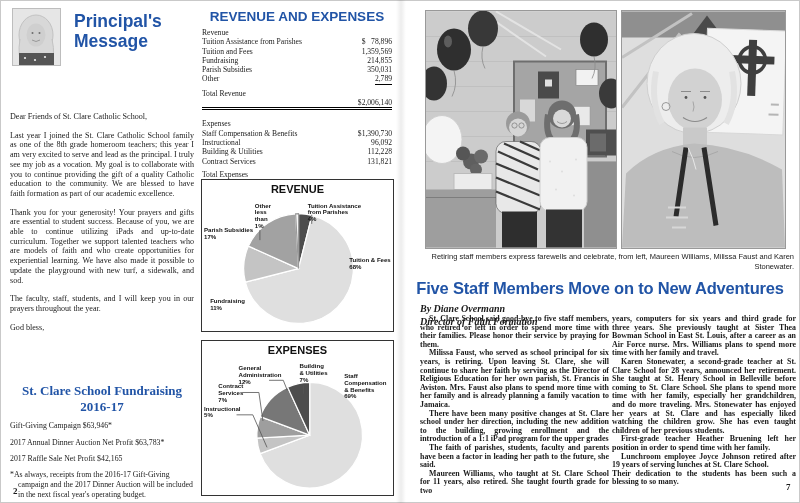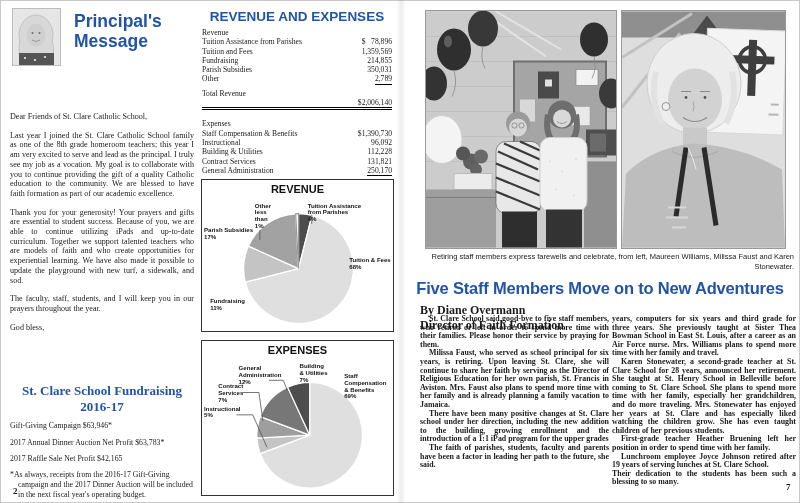--- a/index.html
+++ b/index.html
@@ -50,21 +50,21 @@
 
   
   .photo{position:absolute;top:10px;border:1px solid #999;background:#d6d6d6;}
   .photo1{left:425px;width:190px;height:237px;}
   .photo2{left:621px;width:163px;height:237px;}
   .caption{position:absolute;left:412px;top:252px;width:382px;text-align:right;
            font-family:"Liberation Sans",sans-serif;font-size:7.5px;line-height:1.32;color:#222;}
   .headline{position:absolute;left:402px;top:279px;width:396px;text-align:center;
             font-family:"Liberation Sans",sans-serif;font-weight:bold;font-size:16.5px;
             letter-spacing:-0.2px;color:var(--accent,#2154a6);}
-  .byline{position:absolute;left:420px;top:303px;font-size:12px;
+  .byline{position:absolute;left:420px;top:303px;font-size:10px;font-style:italic;
           font-weight:bold;line-height:1.25;}
   .col{position:absolute;top:315px;font-size:7.9px;line-height:8.6px;text-align:justify;}
   .col1{left:420px;width:189px;}
   .col2{left:612px;width:184px;}
   .col p{margin:0;font-weight:bold;}
   .col p.ind{text-indent:9px;}
 </style>
 </head>
 <body>
 
@@ -144,24 +144,20 @@
       <span class="lbl">Instructional</span>
       <span class="amt">96,092</span>
     </div>
     <div class="fin-row">
       <span class="lbl">Building &amp; Utilities</span>
       <span class="amt">112,228</span>
     </div>
     <div class="fin-row">
       <span class="lbl">Contract Services</span>
       <span class="amt">131,821</span>
-    </div>
-    <div class="fin-row">
-      <span class="lbl">General Administration</span>
-      <span class="amt rule">250,170</span>
     </div>
     <div class="fin-row total">
       <span class="lbl">Total Expenses</span>
       <span class="amt dbl">$2,006,140</span>
     </div>
   </div>
 
   <div class="chart-box chart1">
     <div class="chart-title">REVENUE</div>
     <svg class="pie" viewBox="0 0 188 132">
@@ -303,20 +299,21 @@
   <div class="byline">
     <div>By Diane Overmann</div>
     <div>Director of Faith Formation</div>
   </div>
 
   <div class="col col1">
     <p class="ind">St. Clare School said good-bye to five staff members, who retired or left in order to spend more time with their families. Please honor their service by praying for them.</p>
     <p class="ind">Milissa Faust, who served as school principal for six years, is retiring. Upon leaving St. Clare, she will continue to share her faith by serving as the Director of Religious Education for her own parish, St. Francis in Aviston. Mrs. Faust also plans to spend more time with her family and is already planning a family vacation to Jamaica.</p>
     <p class="ind">There have been many positive changes at St. Clare school under her direction, including the new addition to the building, growing enrollment and the introduction of a 1:1 iPad program for the upper grades</p>
     <p class="ind">The faith of parishes, students, faculty and parents have been a factor in leading her path to the future, she said.</p>
+    <p class="ind">Maureen Williams, who taught at St. Clare School for 11 years, also retired. She taught fourth grade for two</p>
   </div>
 
   <div class="col col2">
     <p>years, computers for six years and third grade for three years. She previously taught at Sister Thea Bowman School in East St. Louis, after a career as an Air Force nurse. Mrs. Williams plans to spend more time with her family and travel.</p>
     <p class="ind">Karen Stonewater, a second-grade teacher at St. Clare School for 28 years, announced her retirement. She taught at St. Henry School in Belleville before coming to St. Clare School. She plans to spend more time with her family, especially her grandchildren, and do more traveling. Mrs. Stonewater has enjoyed her years at St. Clare and has especially liked watching the children grow. She has even taught children of her previous students.</p>
     <p class="ind">First-grade teacher Heather Bruening left her position in order to spend time with her family.</p>
     <p class="ind">Lunchroom employee Joyce Johnson retired after 19 years of serving lunches at St. Clare School.</p>
     <p>Their dedication to the students has been such a blessing to so many.</p>
   </div>
 

